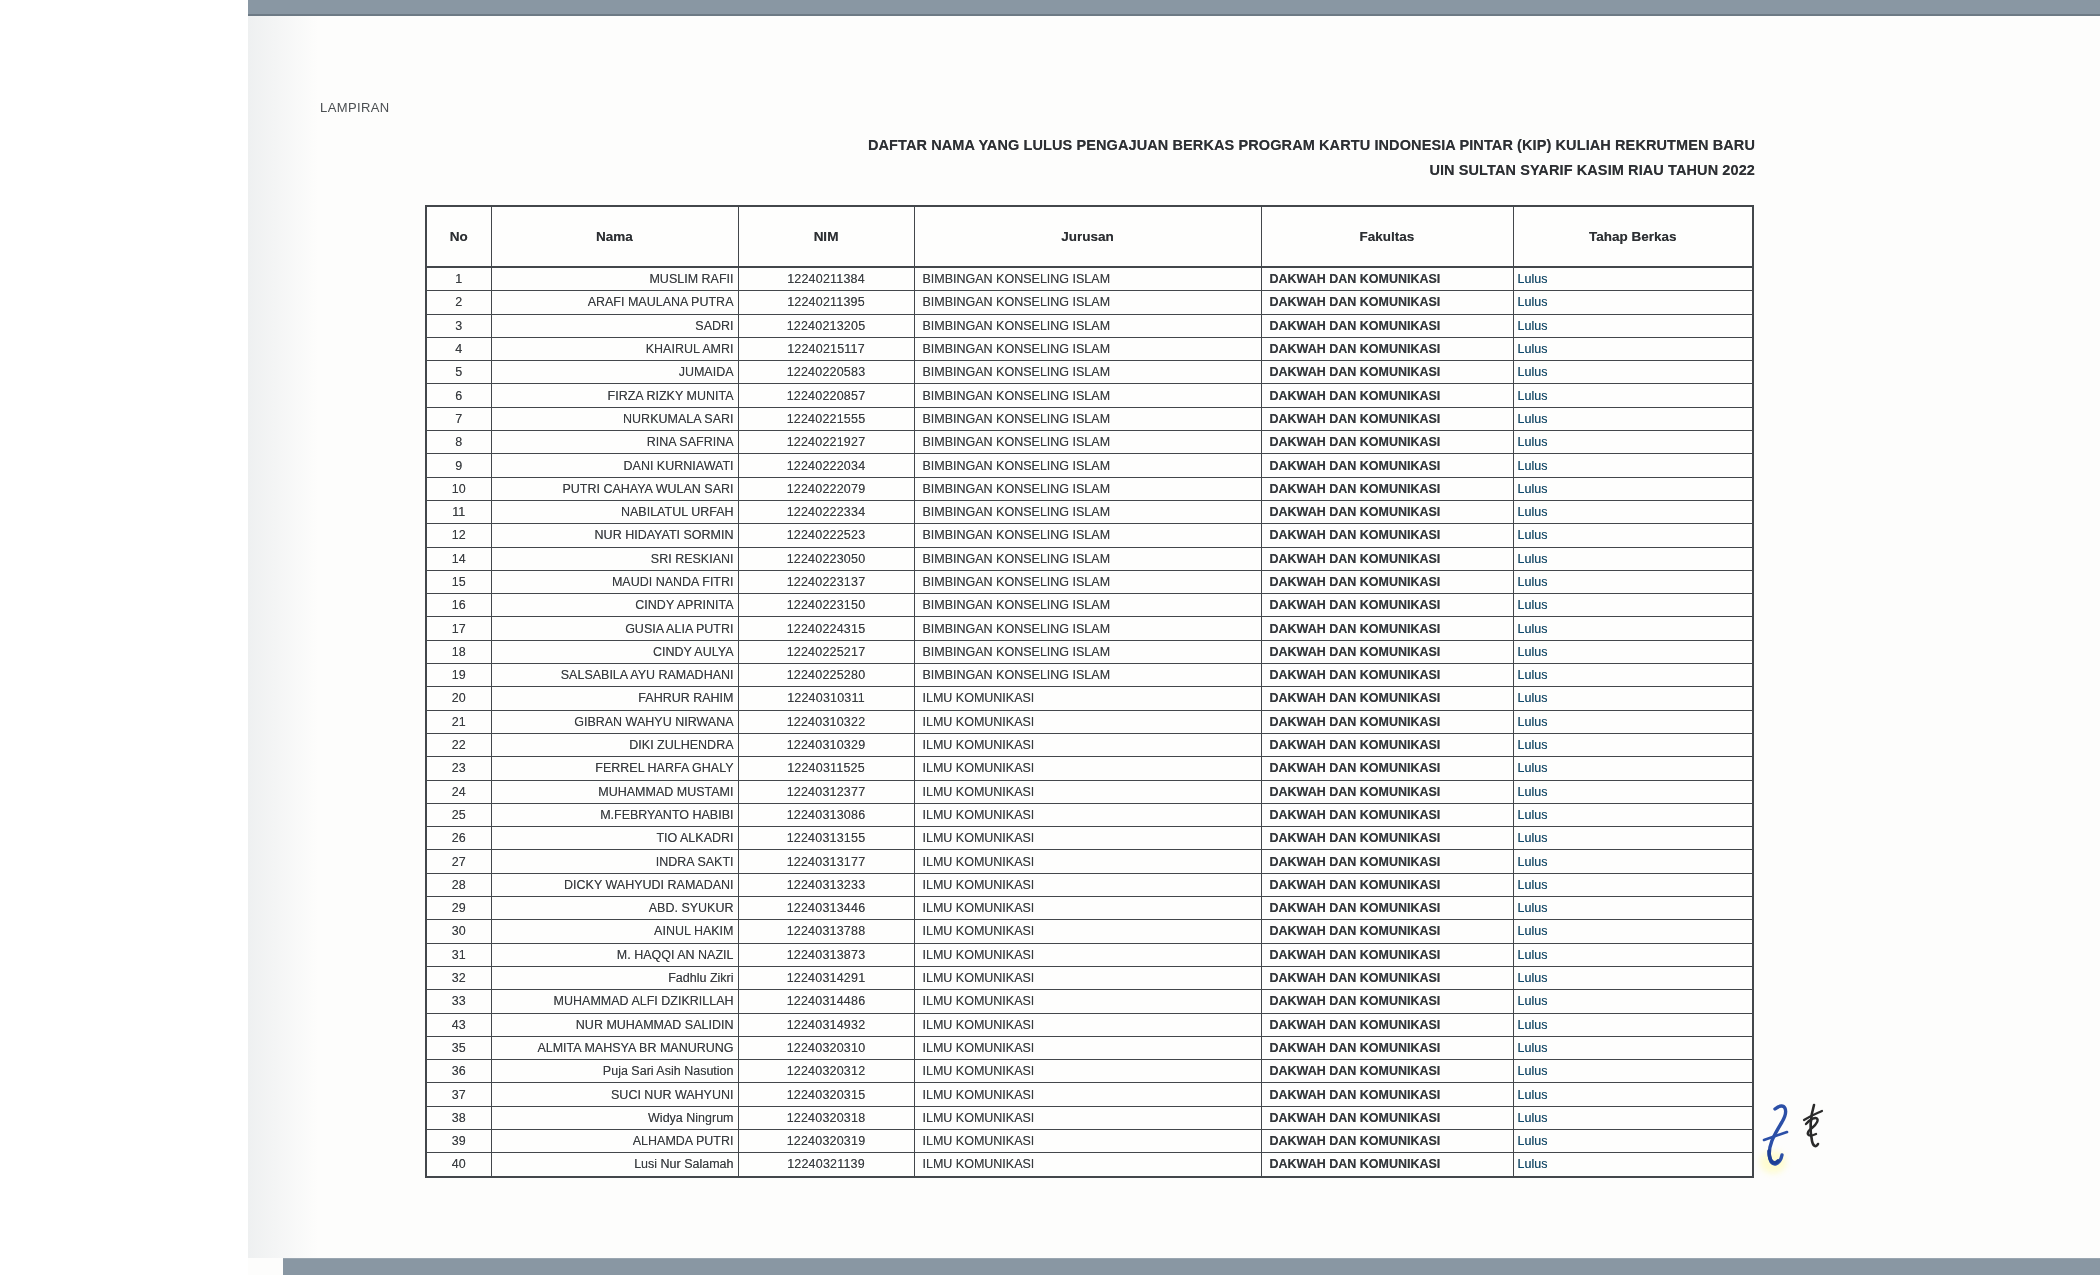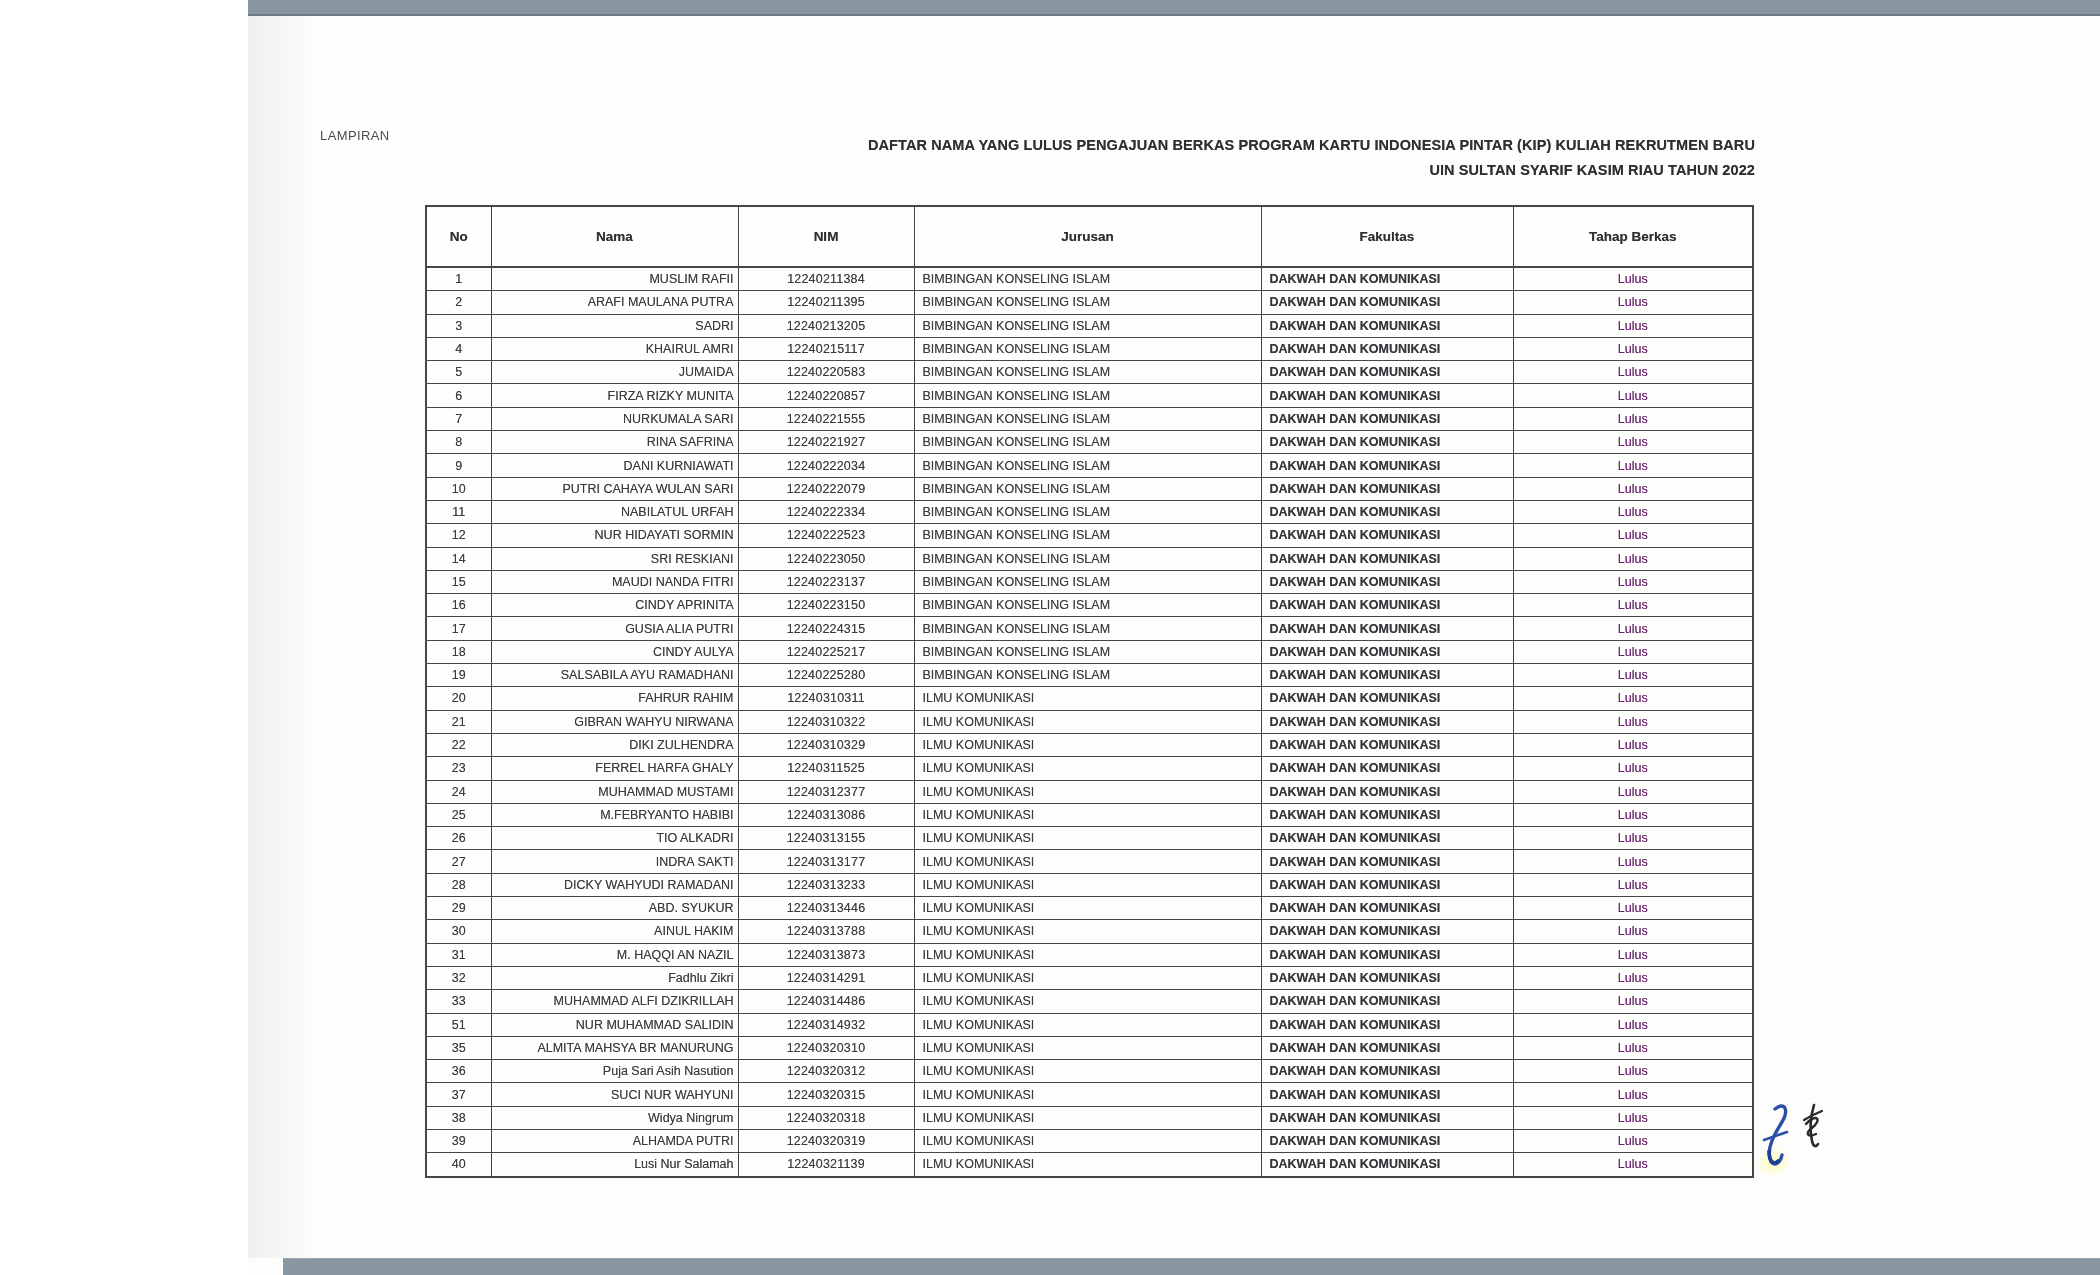--- a/index.html
+++ b/index.html
@@ -19,21 +19,21 @@
   }
   .bar-top{
     position:absolute;left:248px;top:0;width:1852px;height:14px;
     border-bottom:2px solid #6d7a85;
   }
   .bar-bottom{
     position:absolute;left:283px;top:1258px;width:1817px;height:17px;
     border-top:1px solid #9aa6b0;
   }
   .lampiran{
-    position:absolute;left:320px;top:128px;
+    position:absolute;left:320px;top:100px;
     font-size:13px;color:#4b4f52;letter-spacing:0.4px;
   }
   .title-block{
     position:absolute;left:425px;top:133px;width:1330px;
     text-align:right;font-weight:bold;color:#2c2f33;
     font-size:14.5px;line-height:25px;letter-spacing:0.1px;
     text-shadow:0 0 0.5px rgba(60,60,60,0.6);
   }
   table.doc-table{
     position:absolute;left:425px;top:205px;width:1327px;height:928px;
@@ -54,21 +54,21 @@
     height:22.3px;font-size:12.5px;color:#383c40;
     vertical-align:middle;padding:0 4px;white-space:nowrap;overflow:hidden;
     text-shadow:0 0 0.5px rgba(70,70,70,0.65);
   }
   
   table.doc-table td:nth-child(1){text-align:center;}
   table.doc-table td:nth-child(2){text-align:right;}
   table.doc-table td:nth-child(3){text-align:center;letter-spacing:0.2px;}
   table.doc-table td:nth-child(4){text-align:left;padding-left:8px;}
   table.doc-table td:nth-child(5){text-align:left;padding-left:8px;font-weight:600;color:#33373b;}
-  table.doc-table td:nth-child(6){text-align:center;color:#701a75;border-radius:9px;}
+  table.doc-table td:nth-child(6){color:#0c4a6e;border-radius:9px;}
   .signature-wrap{
     position:absolute;left:1756px;top:1093px;width:90px;height:90px;
   }
   .sig-highlight{
     position:absolute;left:4px;top:58px;width:26px;height:22px;border-radius:50%;
     background:rgba(255,252,170,0.55);filter:blur(3px);
   }
   .sig-svg{position:absolute;left:0;top:0;}
 </style>
 </head>
@@ -356,21 +356,21 @@
       </tr>
       <tr>
         <td>33</td>
         <td>MUHAMMAD ALFI DZIKRILLAH</td>
         <td>12240314486</td>
         <td>ILMU KOMUNIKASI</td>
         <td>DAKWAH DAN KOMUNIKASI</td>
         <td>Lulus</td>
       </tr>
       <tr>
-        <td>51</td>
+        <td>43</td>
         <td>NUR MUHAMMAD SALIDIN</td>
         <td>12240314932</td>
         <td>ILMU KOMUNIKASI</td>
         <td>DAKWAH DAN KOMUNIKASI</td>
         <td>Lulus</td>
       </tr>
       <tr>
         <td>35</td>
         <td>ALMITA MAHSYA BR MANURUNG</td>
         <td>12240320310</td>

